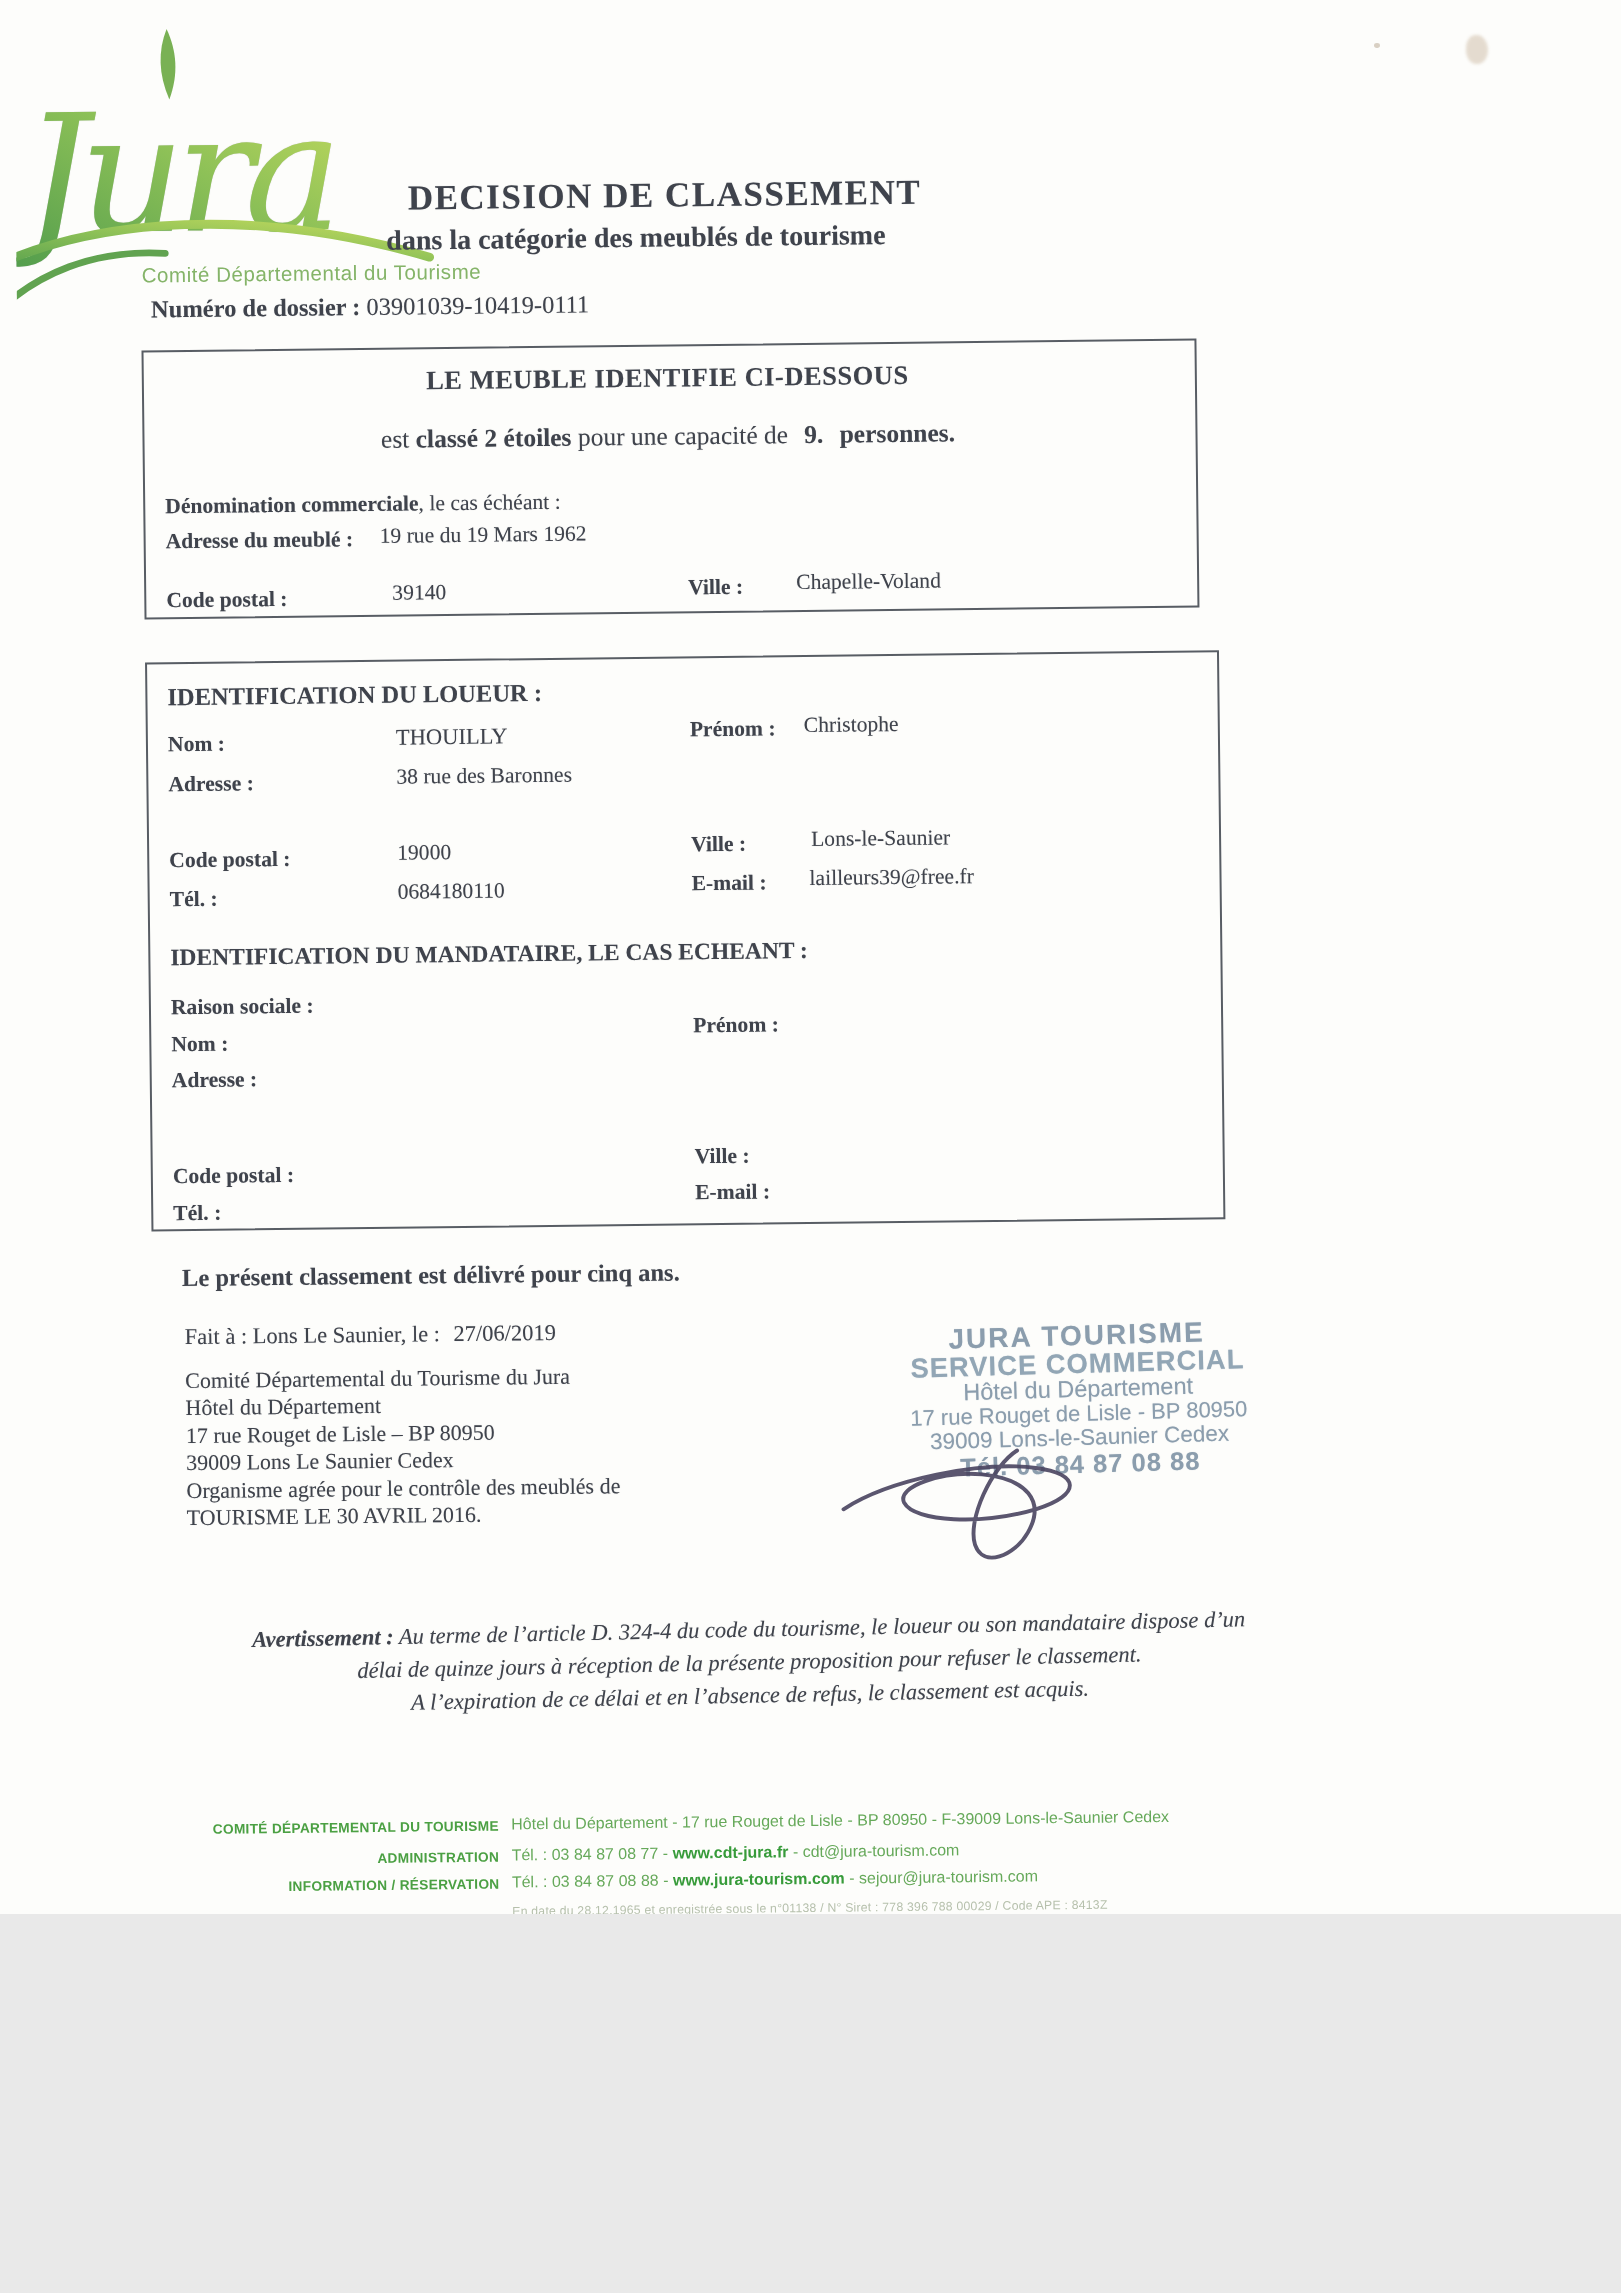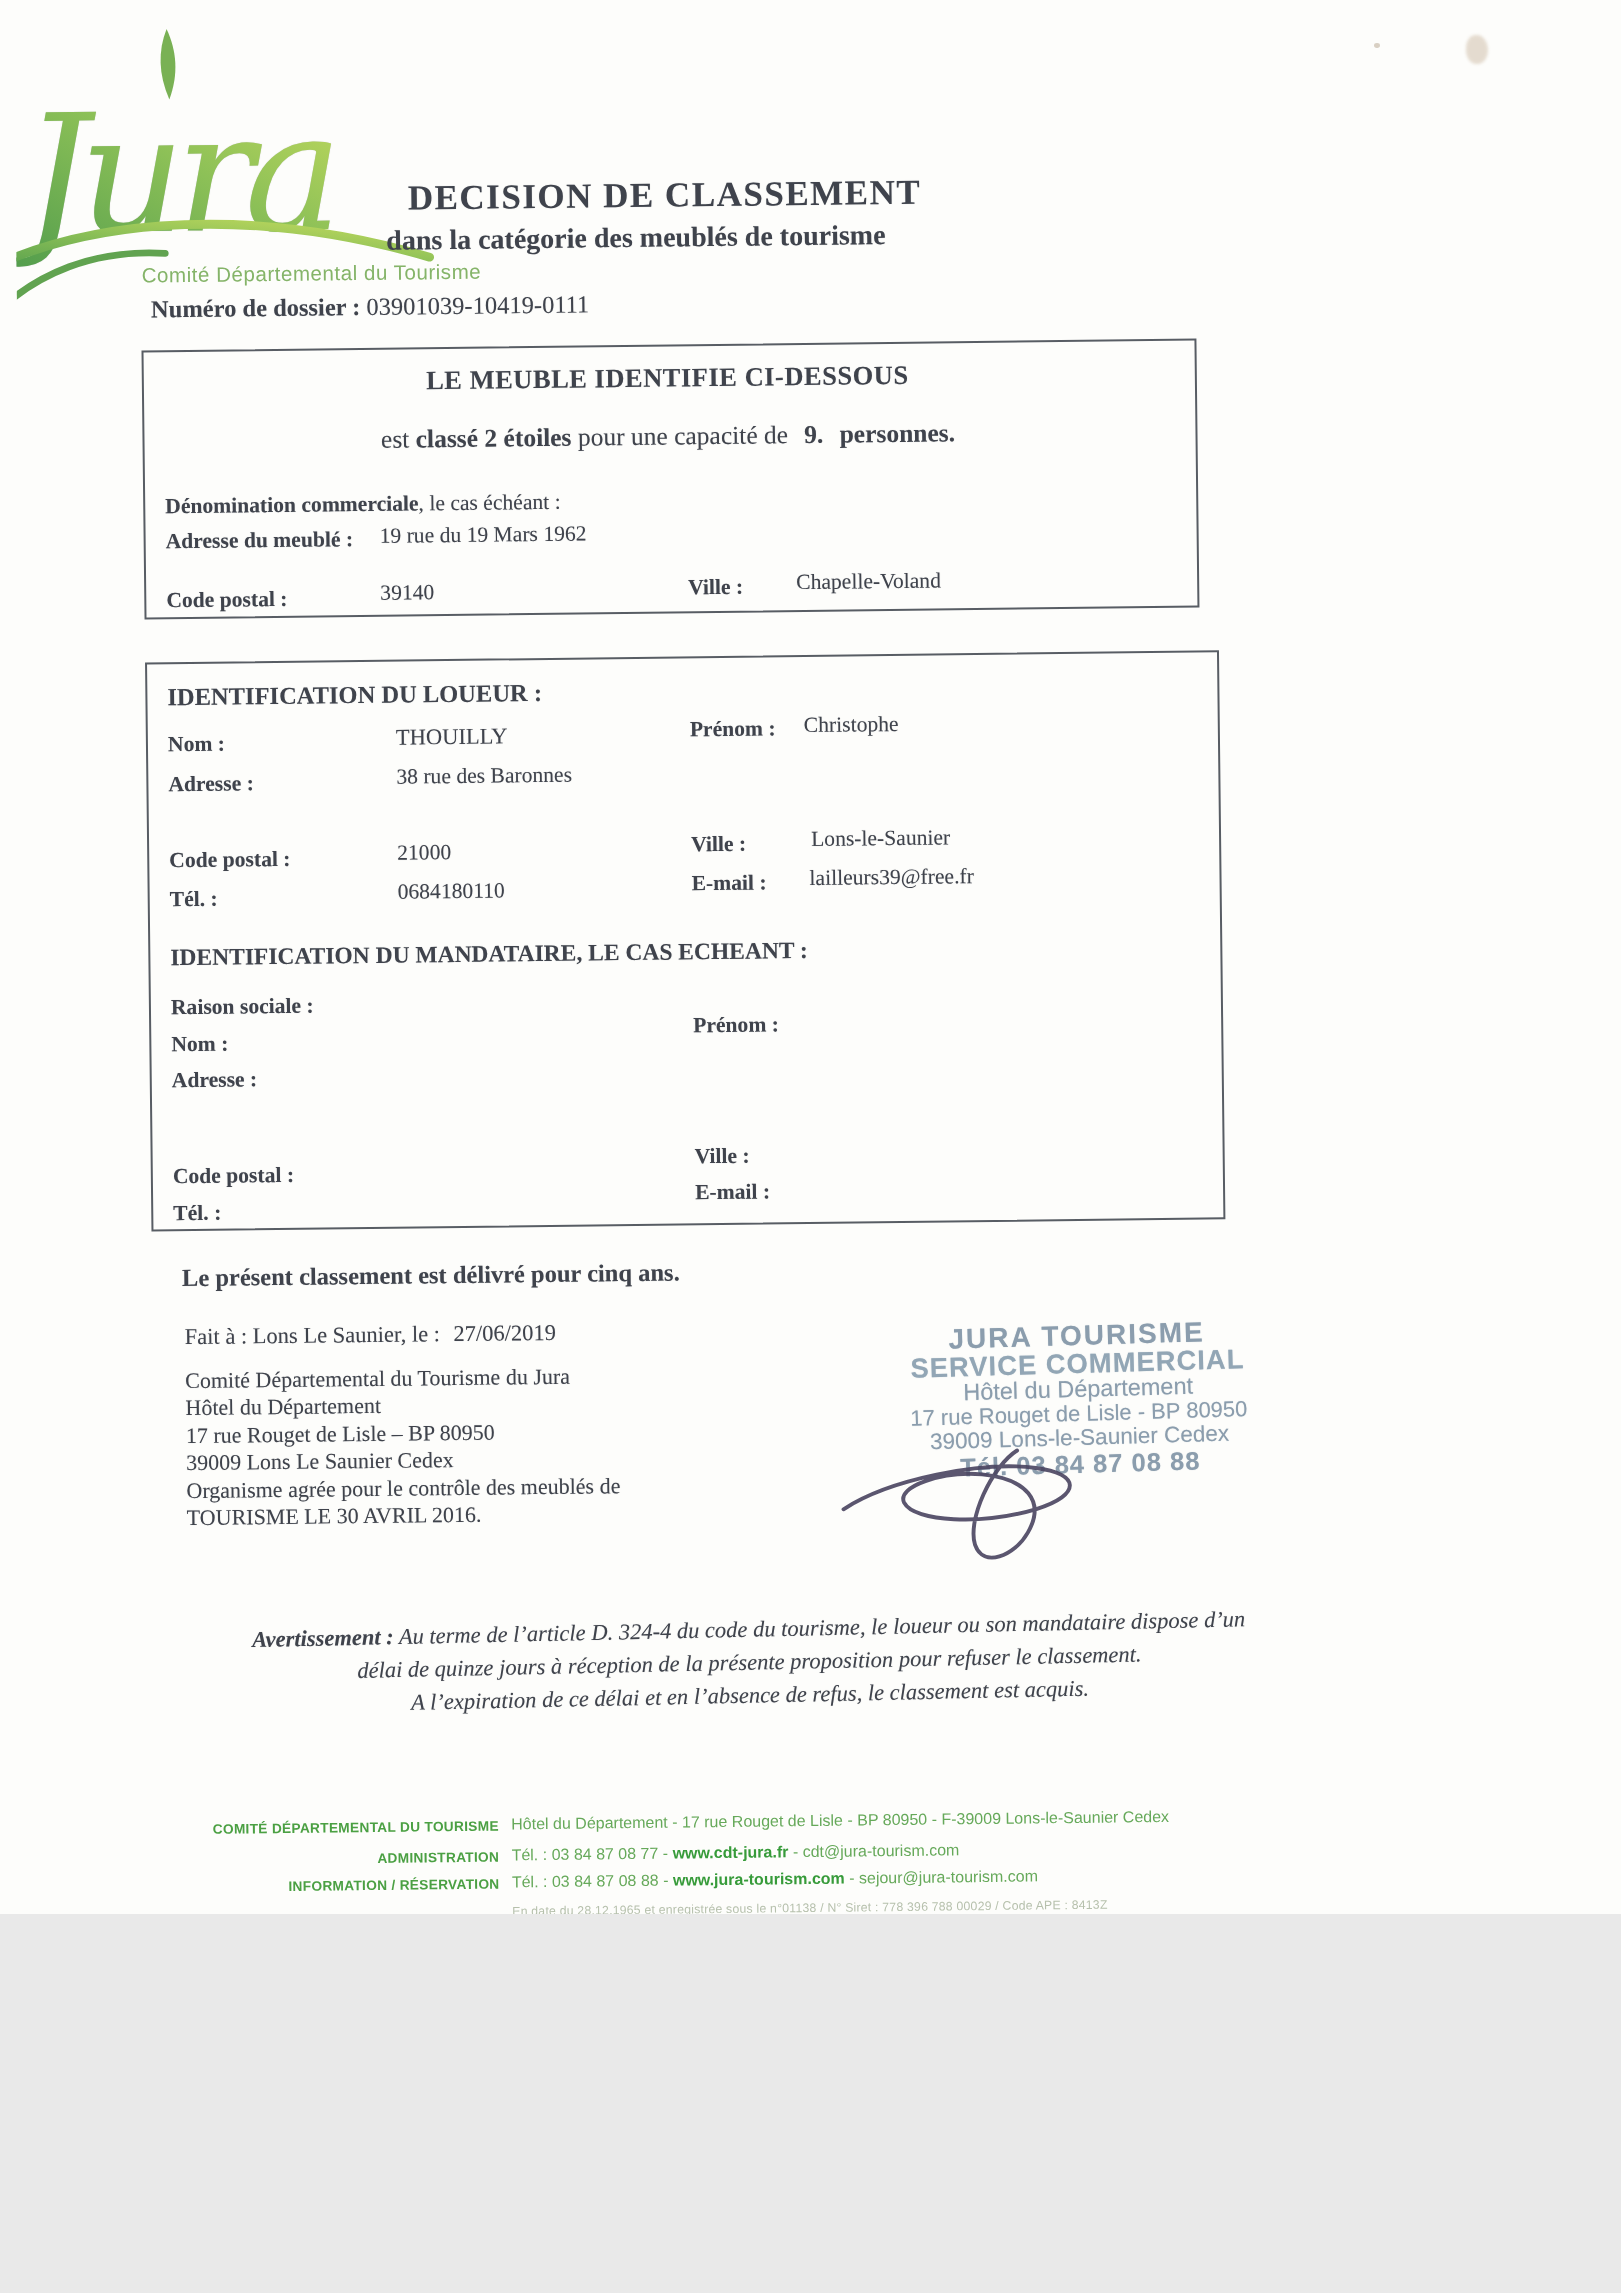--- a/index.html
+++ b/index.html
@@ -85,34 +85,34 @@
       <span>pour une capacité de</span>
       <span class="b cap">9.</span>
       <span class="b">personnes.</span>
     </div>
     <div class="abs fld" style="left:164px;top:487px;">
       <span class="b">Dénomination commerciale</span><span>, le cas échéant :</span>
     </div>
     <div class="abs fld b" style="left:164px;top:522px;">Adresse du meublé :</div>
     <div class="abs fldv" style="left:378px;top:519px;">19 rue du 19 Mars 1962</div>
     <div class="abs fld b" style="left:164px;top:581px;">Code postal :</div>
-    <div class="abs fldv" style="left:378px;top:576px;">39140</div>
+    <div class="abs fldv" style="left:390px;top:576px;">39140</div>
     <div class="abs fld b" style="left:686px;top:574px;">Ville :</div>
     <div class="abs fldv" style="left:794px;top:570px;">Chapelle-Voland</div>
 
     <div class="box" style="left:142px;top:655px;width:1070px;height:565px;"></div>
     <div class="abs fld b" style="left:164px;top:676px;font-size:24.5px;">IDENTIFICATION DU LOUEUR :</div>
     <div class="abs fld b" style="left:164px;top:725px;">Nom :</div>
     <div class="abs fldv" style="left:392px;top:720px;font-size:22.5px;">THOUILLY</div>
     <div class="abs fld b" style="left:686px;top:716px;">Prénom :</div>
     <div class="abs fldv" style="left:800px;top:713px;">Christophe</div>
     <div class="abs fld b" style="left:164px;top:765px;">Adresse :</div>
     <div class="abs fldv" style="left:392px;top:760px;">38 rue des Baronnes</div>
     <div class="abs fld b" style="left:164px;top:841px;">Code postal :</div>
-    <div class="abs fldv" style="left:392px;top:836px;">21000</div>
+    <div class="abs fldv" style="left:392px;top:836px;">19000</div>
     <div class="abs fld b" style="left:686px;top:831px;">Ville :</div>
     <div class="abs fldv" style="left:806px;top:827px;">Lons-le-Saunier</div>
     <div class="abs fld b" style="left:164px;top:880px;">Tél. :</div>
     <div class="abs fldv" style="left:392px;top:875px;">0684180110</div>
     <div class="abs fld b" style="left:686px;top:870px;">E-mail :</div>
     <div class="abs fldv" style="left:804px;top:866px;">lailleurs39@free.fr</div>
 
     <div class="abs fld b" style="left:164px;top:937px;font-size:23.5px;">IDENTIFICATION DU MANDATAIRE, LE CAS ECHEANT :</div>
     <div class="abs fld b" style="left:164px;top:988px;">Raison sociale :</div>
     <div class="abs fld b" style="left:164px;top:1025px;">Nom :</div>

